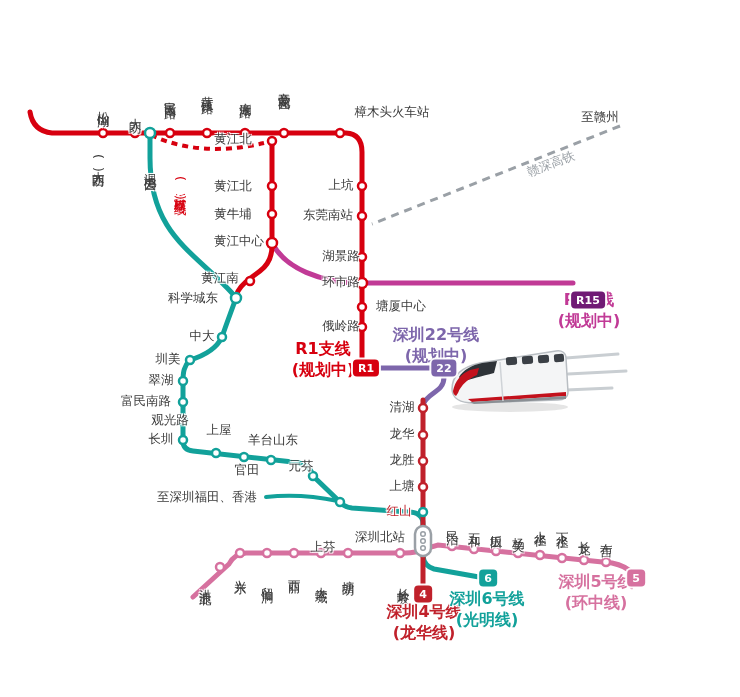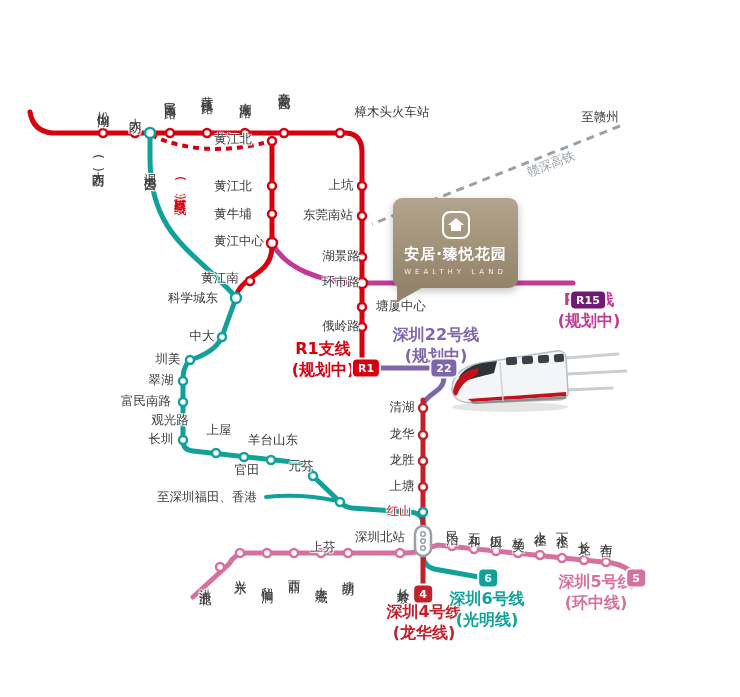--- a/index.html
+++ b/index.html
@@ -123,29 +123,20 @@
       <path d="M468,399 L566,392 L566,396 L472,402 Z" fill="#c3111c"></path>
       <path d="M470,402 L566,396 L566,399 L474,404 Z" fill="#8a8f94"></path>
       <rect x="506" y="357" width="11" height="8" rx="2" fill="#3b4046" transform="rotate(-4 511 361)"></rect>
       <rect x="522" y="356" width="11" height="8" rx="2" fill="#3b4046" transform="rotate(-4 527 360)"></rect>
       <rect x="538" y="355" width="11" height="8" rx="2" fill="#3b4046" transform="rotate(-4 543 359)"></rect>
       <rect x="554" y="354" width="10" height="8" rx="2" fill="#3b4046" transform="rotate(-4 559 358)"></rect>
       <path d="M500,362 L503,401" stroke="#cfd3d7" stroke-width="1.5"></path>
     </g>
   </svg>
 
-  <div class="billboard">
-    <svg width="30" height="30" viewBox="0 0 30 30">
-      <rect x="2" y="2" width="26" height="26" rx="7" fill="none" stroke="#ffffff" stroke-width="2"></rect>
-      <path d="M15 8 L23 15 L20 15 L20 21 L10 21 L10 15 L7 15 Z" fill="#ffffff"></path>
-    </svg>
-    <div class="bb-title">安居·臻悦花园</div>
-    <div class="bb-caption">WEALTHY LAND</div>
-    <div class="ptr"></div>
-  </div>
 
 <div class="lbl v" style="left: 103px; top: 104px;">松山湖</div>
     <div class="lbl v" style="left: 98px; top: 164px;">(大朗西)</div>
     <div class="lbl v" style="left: 135px; top: 110px;">大朗</div>
     <div class="lbl v" style="left: 170px; top: 95px;">富民南路</div>
     <div class="lbl v" style="left: 207px; top: 90px;">黄江镇路</div>
     <div class="lbl v" style="left: 245px; top: 95px;">康湖路</div>
     <div class="lbl v" style="left: 284px; top: 86px;">帝豪花园</div>
     <div class="lbl" style="left: 392px; top: 112px;">樟木头火车站</div>
     <div class="lbl v" style="left: 150px; top: 167px;">湿地公园</div>

